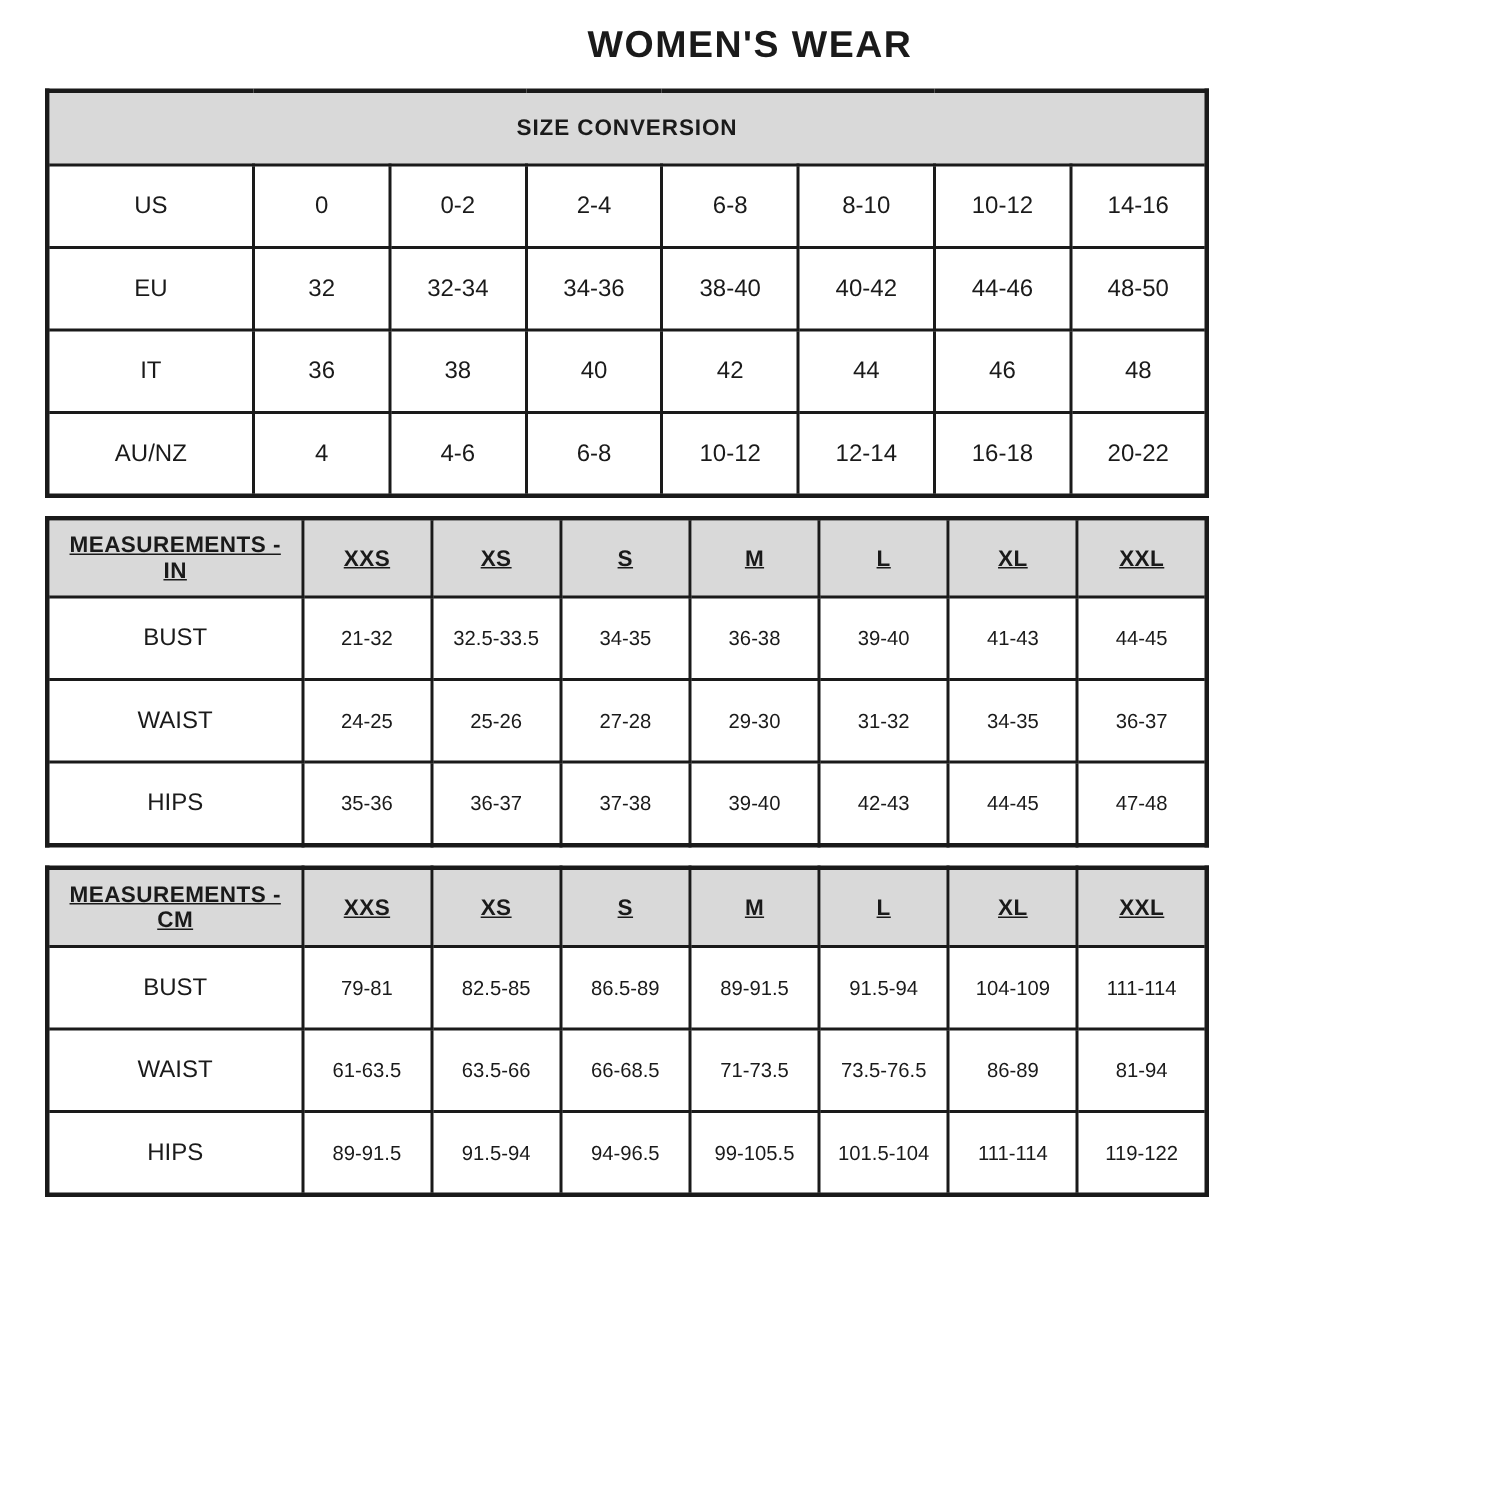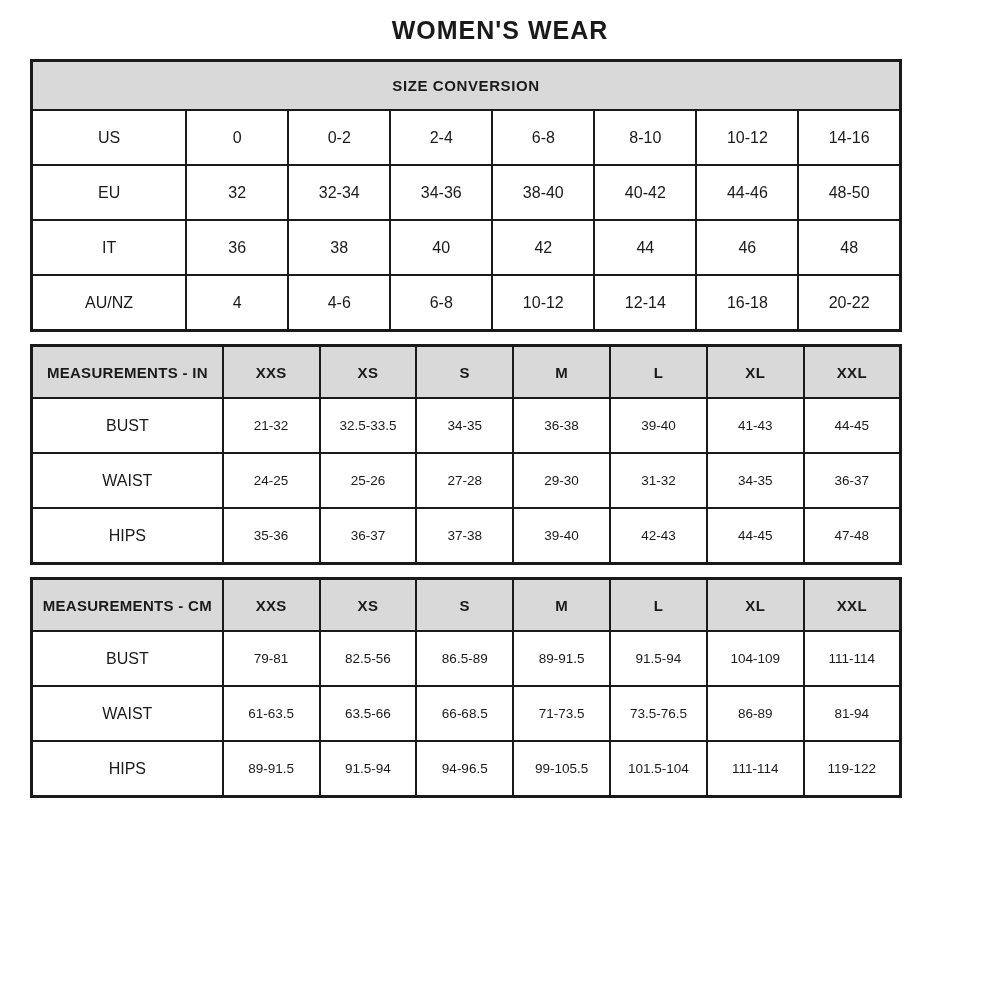--- a/index.html
+++ b/index.html
@@ -17,21 +17,21 @@
     padding: 14px 30px 12px 30px;
   }
   .page-title {
     text-align: center;
     font-size: 25px;
     font-weight: bold;
     letter-spacing: 1px;
     margin: 2px 0 14px 0;
   }
   table {
-    width: 872px;
+    width: 776px;
     border-collapse: collapse;
     table-layout: fixed;
     margin: 0 0 12px 0;
     border: 3px solid #1a1a1a;
   }
   th, td {
     border: 2px solid #1a1a1a;
     text-align: center;
     vertical-align: middle;
     padding: 0 4px;
@@ -54,20 +54,21 @@
     font-size: 16px;
     height: 53px;
   }
   
   .t-measure thead th {
     background: #d9d9d9;
     font-weight: bold;
     font-size: 15px;
     height: 50px;
     letter-spacing: 0.3px;
+    text-decoration: underline;
   }
   .t-measure tbody td {
     font-size: 13.5px;
     height: 53px;
   }
   .t-measure tbody td.row-label {
     font-size: 16px;
   }
   .t-sizes col.c-first { width: 17.8%; }
   .t-sizes col.c-size  { width: 11.742%; }
@@ -218,21 +219,21 @@
           <th>M</th>
           <th>L</th>
           <th>XL</th>
           <th>XXL</th>
         </tr>
     </thead>
     <tbody>
         <tr>
           <td class="row-label">BUST</td>
           <td>79-81</td>
-          <td>82.5-56</td>
+          <td>82.5-85</td>
           <td>86.5-89</td>
           <td>89-91.5</td>
           <td>91.5-94</td>
           <td>104-109</td>
           <td>111-114</td>
         </tr>
         <tr>
           <td class="row-label">WAIST</td>
           <td>61-63.5</td>
           <td>63.5-66</td>

